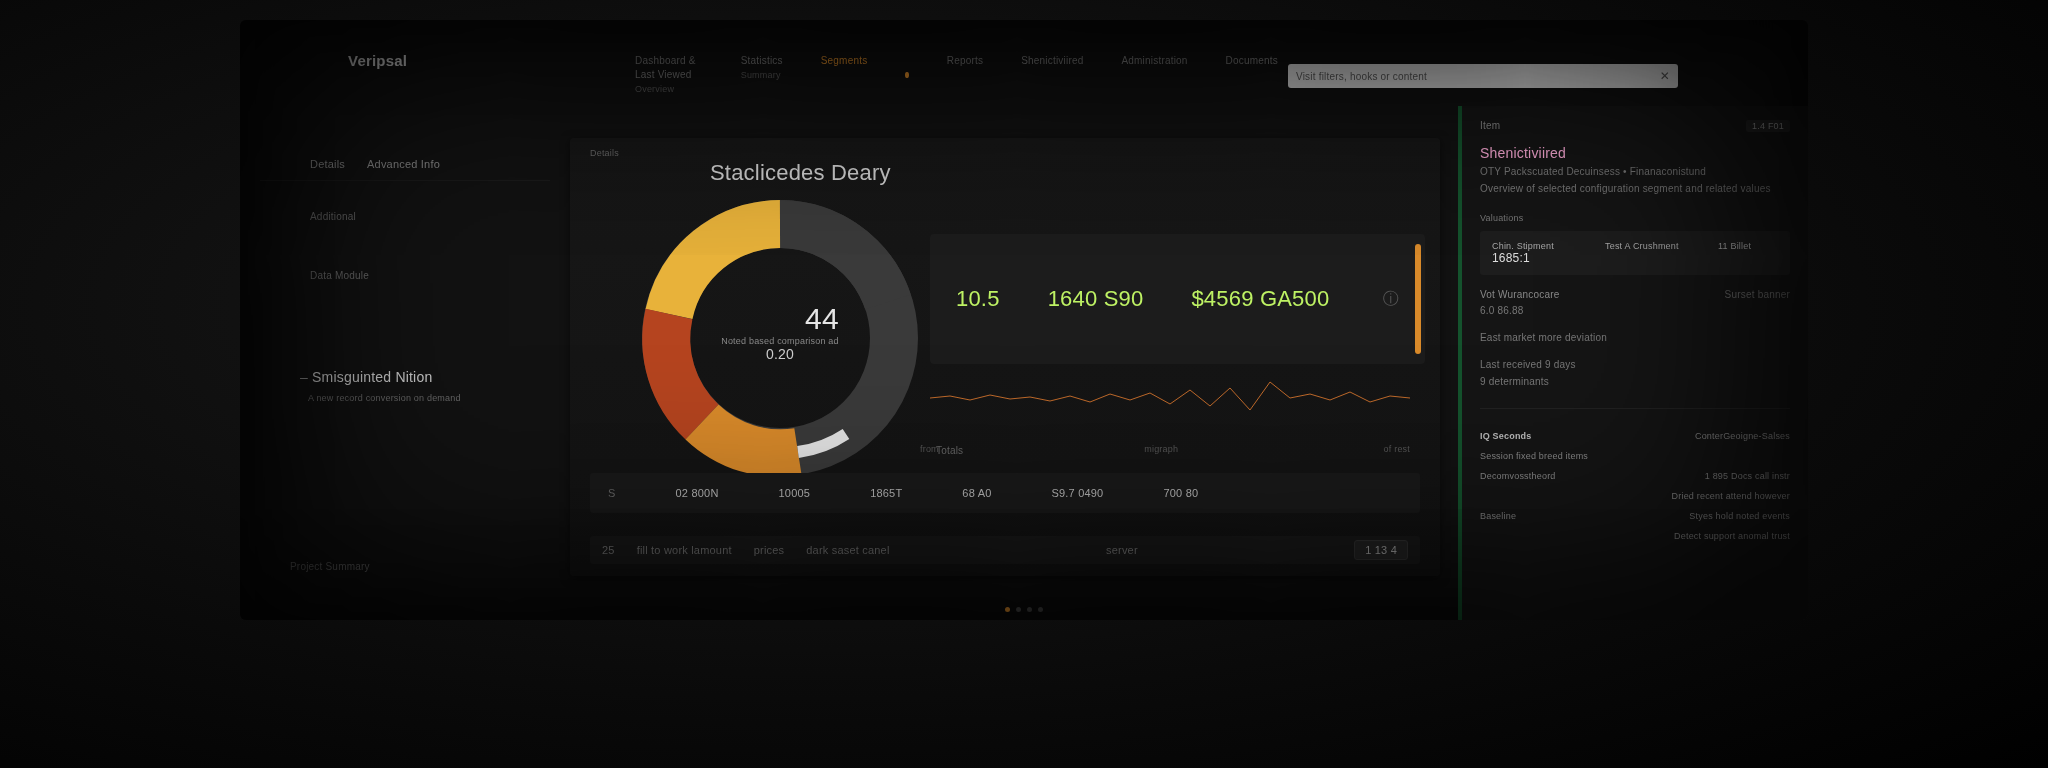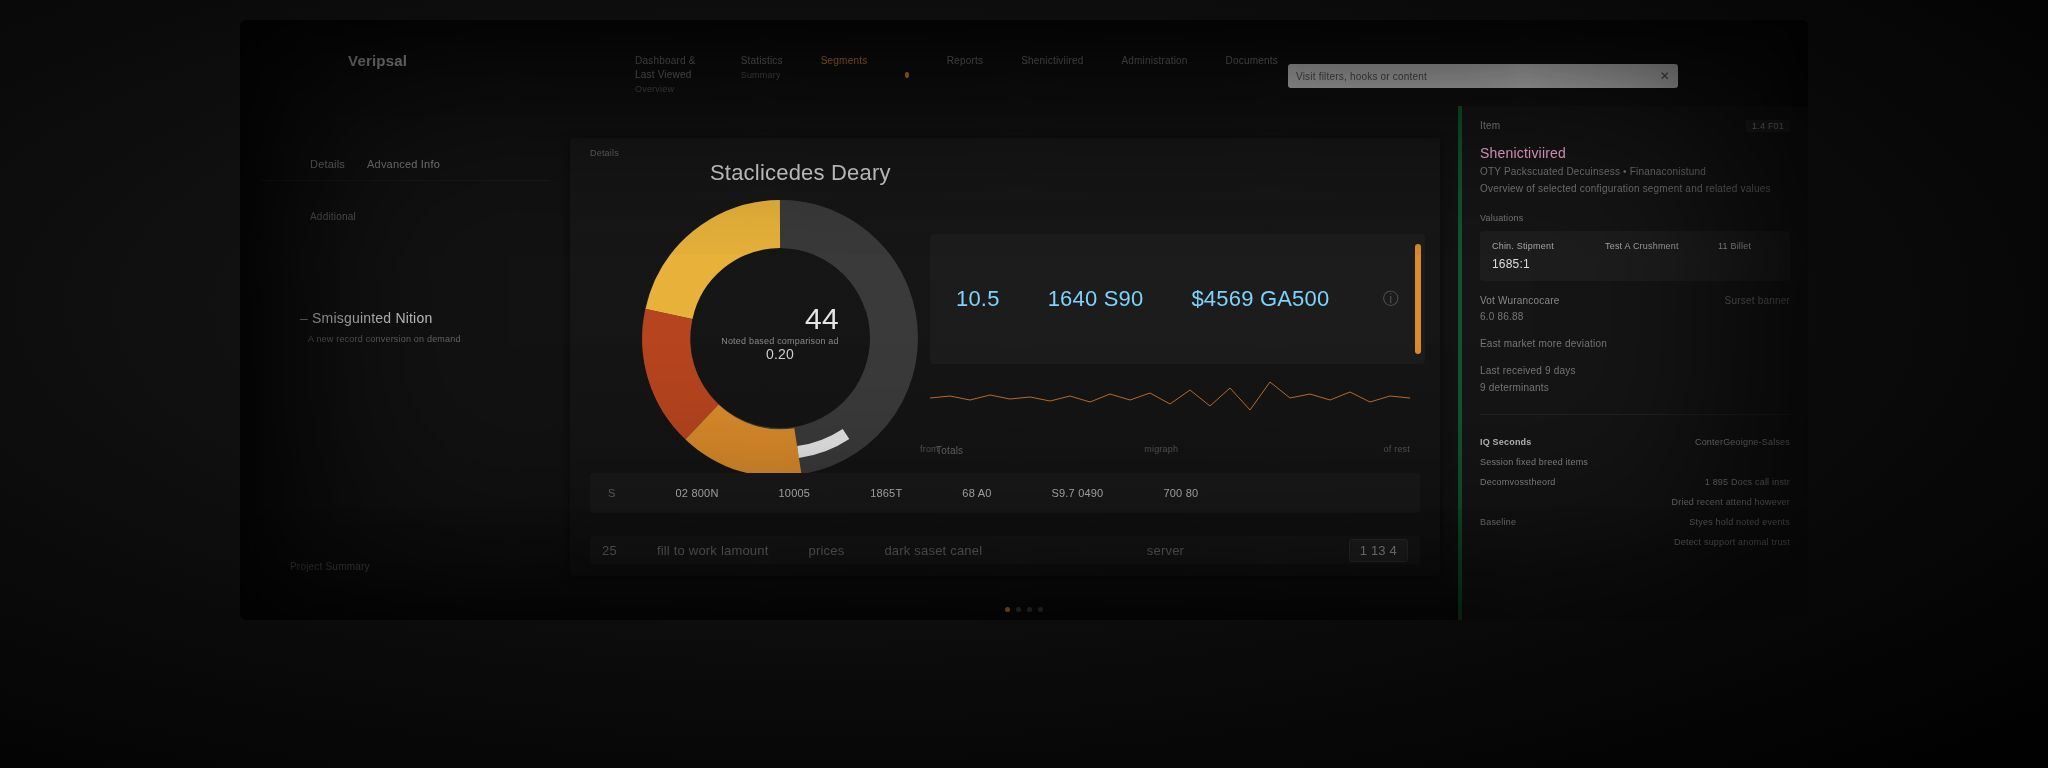--- a/index.html
+++ b/index.html
@@ -73,50 +73,50 @@
   .donut-wrap { position:absolute; left:60px; top:50px; width:300px; height:300px;}
   .donut-center { position:absolute; left:50%; top:48%; transform:translate(-50%,-50%); text-align:center;}
   .donut-center .big { font-size:30px; color:#e5e5e5;text-align:right;}
   .donut-center .mid { font-size:9px; color:#888; margin:0 0;}
   .donut-center .num { font-size:14px; color:#ccc;}
   .metrics {
     position:absolute; left:360px; top:96px; right:15px; height:130px;
     background:#1c1c1c; border-radius:4px; display:flex; align-items:center;
     padding:0 26px; gap:48px;
   }
-  .metrics .m { color:#7dd3fc;}
+  .metrics .m { color:#bef264;}
   .metrics .m.big { font-size:22px;}
   .metrics .handle{ position:absolute; right:4px; top:10px; bottom:10px; width:6px; background:#d98a2a; border-radius:3px;}
   .spark { position:absolute; left:360px; top:200px; right:20px; height:120px;}
   .sub-row {
     position:absolute; left:20px; right:20px; top:335px; height:40px;
     background:#1a1a1a; border-radius:3px; display:flex; align-items:center;
     padding:0 18px; gap:60px; font-size:11px; color:#bbb;
   }
   .sub-row .lbl { position:absolute; left:-0px; top:-28px; font-size:10px; color:#666;}
   .bottombar {
     position:absolute; left:20px; right:20px; bottom:12px; height:28px;
     background:#1a1a1a; border-radius:3px; display:flex; align-items:center;
-    font-size:13px; color:#777; padding:0 12px; gap:40px;
+    font-size:11px; color:#777; padding:0 12px; gap:22px;
   }
   .bottombar .btn { margin-left:auto; background:#252525; border:1px solid #333; padding:3px 10px; border-radius:3px; color:#aaa;}
 
   
   .rpanel {
     position:absolute; right:0; top:86px; bottom:0; width:350px;
     background:#151515; border-left:4px solid #14532d;
     padding:14px 18px; font-size:10px; color:#888;
   }
   .rpanel .topchip{ float:right; font-size:9px; color:#999; background:#222; padding:1px 6px; border-radius:2px;}
   .rpanel h3{ font-size:14px; color:#f9a8d4; font-weight:500; margin-top:14px;}
   .rpanel .sub { font-size:10px; color:#777; margin-top:4px; line-height:13px;}
   .rpanel .label{ font-size:9px; color:#777; margin-top:18px;}
   .rpanel .card{
     background:#1d1d1d; border-radius:3px; padding:10px 12px; margin-top:8px;
-    display:grid; grid-template-columns:1fr 1fr 60px; gap:6px; font-size:9px;
+    display:grid; grid-template-columns:1fr 1fr 60px; gap:0; font-size:9px;
   }
   .rpanel .card .head{ color:#aaa;}
   .rpanel .card .val{ font-size:12px; color:#ddd; grid-column:1;}
   .rpanel .pair{ display:flex; justify-content:space-between; margin-top:14px; font-size:10px;}
   .rpanel .sect{ margin-top:20px; border-top:1px solid #222; padding-top:12px;}
   .rpanel .line{ display:flex; justify-content:space-between; font-size:9px; color:#888; margin-top:10px;}
 
   .pager{ position:absolute; left:50%; bottom:8px; transform:translateX(-50%); display:flex; gap:6px;}
   .pager span{ width:5px;height:5px;background:#444;border-radius:50%;}
   .pager span.on{ background:#d98a2a;}
@@ -163,20 +163,21 @@
     <span class="xicon">✕</span>
   </div>
 
 
   <div class="lside">
     <div class="row">
       <span>Details</span>
       <span>Advanced Info</span>
     </div>
     <div class="solo">Additional</div>
+    <div class="solo" style="padding-top:40px">Data Module</div>
     <h3>Smisguinted Nition</h3>
     <div class="desc">A new record conversion on demand</div>
     <div class="solo" style="position:absolute;bottom:40px;left:0">Project Summary</div>
   </div>
 
   <div class="main">
     <span class="pad">Details</span>
     <h2>Staclicedes Deary</h2>
 
     <div class="donut-wrap">

